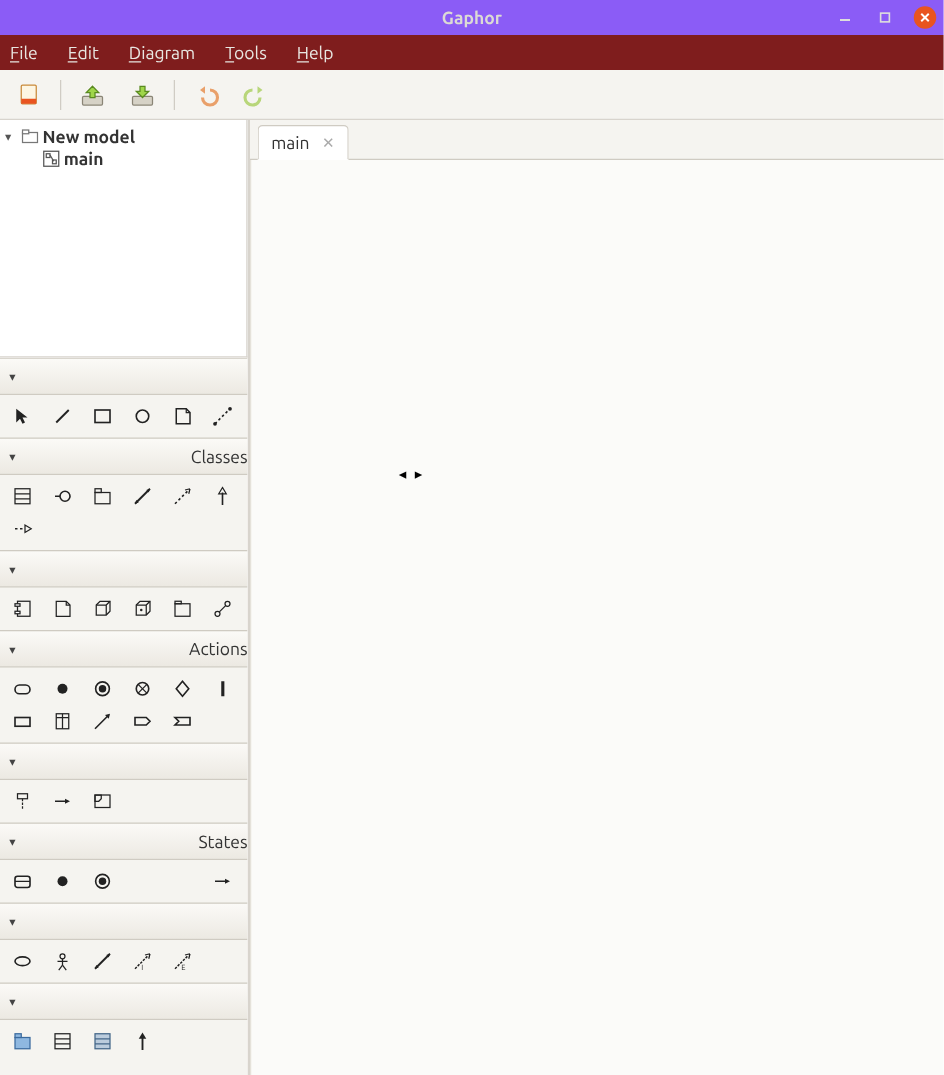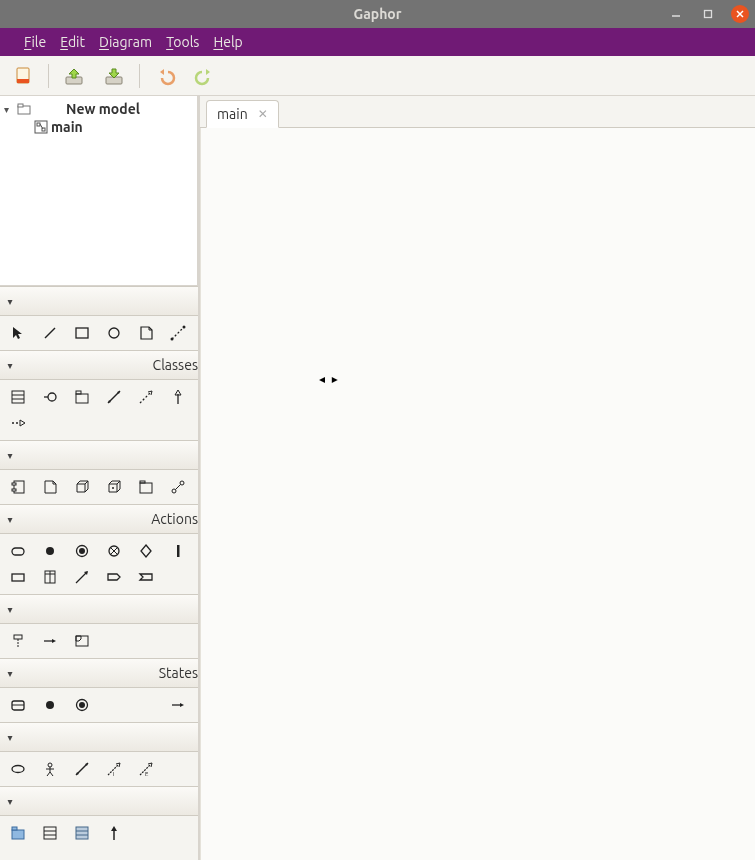--- a/index.html
+++ b/index.html
@@ -1,34 +1,34 @@
 <!DOCTYPE html>
 <html><head>
 <meta charset="utf-8">
 <style>
   * { box-sizing: border-box; margin: 0; padding: 0; }
   html, body { width: 755px; height: 860px; font-family: "Ubuntu", "Segoe UI", sans-serif; font-size: 14px; background: #fff; overflow: hidden; }
-  .titlebar { height: 28px; background: #737373; color: #dcdad5; display: flex; align-items: center; position: relative; }
+  .titlebar { height: 28px; background: #8b5cf6; color: #dcdad5; display: flex; align-items: center; position: relative; }
   .titlebar .title { position: absolute; left: 0; right: 0; text-align: center; font-weight: 600; font-size: 14px; }
   .titlebar .win-controls { position: absolute; right: 6px; display: flex; gap: 14px; align-items: center; }
   .win-btn { width: 18px; height: 18px; border-radius: 50%; display: flex; align-items: center; justify-content: center; }
   .win-min, .win-max { color: #ddd; font-size: 12px; }
   .win-close { background: #e95420; color: #fff; font-size: 11px; }
-  .menubar { height: 28px; background: #701a75; color: #e8e6e1; display: flex; align-items: center; padding: 0 24px; gap: 14px; font-size: 14px; }
+  .menubar { height: 28px; background: #7f1d1d; color: #e8e6e1; display: flex; align-items: center; padding: 0 8px; gap: 24px; font-size: 14px; }
   .menubar span { cursor: default; }
   .menubar .mn { text-decoration: underline; text-underline-offset: 2px; }
   .toolbar { height: 40px; background: #f5f4f0; border-bottom: 1px solid #d8d4cd; display: flex; align-items: center; padding: 0 6px; gap: 6px; }
   .tb-btn { width: 34px; height: 30px; display: flex; align-items: center; justify-content: center; border-radius: 3px; }
   .tb-sep { width: 1px; height: 24px; background: #d0ccc4; margin: 0 2px; }
   .main { display: flex; height: calc(860px - 28px - 28px - 40px); }
   .left { width: 200px; display: flex; flex-direction: column; border-right: 2px solid #d8d4cd; }
   .tree { flex: 0 0 190px; background: #fff; border: 1px solid #d8d4cd; border-top: none; border-left: none; padding: 4px 2px; font-size: 14px; color: #333; }
   .tree-row { display: flex; align-items: center; gap: 3px; padding: 1px 2px; }
   .tree-child { padding-left: 32px; font-weight: 600; }
-  .tree-label.bold { font-weight: 600; margin-left: 32px; }
+  .tree-label.bold { font-weight: 600; }
   .expander { width: 10px; font-size: 10px; color: #555; }
   .palette-scroll { flex: 1; overflow-y: auto; background: #f5f4f0; }
   .palette-header { height: 30px; background: linear-gradient(#fbfaf7,#ece9e2); border: 1px solid #cfcbc2; border-left: none; border-right: none; display: flex; align-items: center; font-size: 14px; color: #333; position: relative; }
   .palette-header .chev { width: 20px; text-align: center; font-size: 10px; color: #444; }
   .palette-header .hlabel { flex: 1; text-align: right; }
   .palette-grid { display: flex; flex-wrap: wrap; padding: 4px 2px; background: #f5f4f0; }
   .tool { width: 32px; height: 26px; display: flex; align-items: center; justify-content: center; color: #333; }
   .right { flex: 1; display: flex; flex-direction: column; }
   .tabbar { height: 32px; background: #f5f4f0; border-bottom: 1px solid #cfcbc2; display: flex; align-items: flex-end; padding: 0 6px; }
   .tab { height: 28px; background: #fff; border: 1px solid #cfcbc2; border-bottom: 1px solid #fff; border-radius: 4px 4px 0 0; padding: 3px 10px; display: flex; align-items: center; gap: 10px; font-size: 14px; color: #333; margin-bottom: -1px; }

